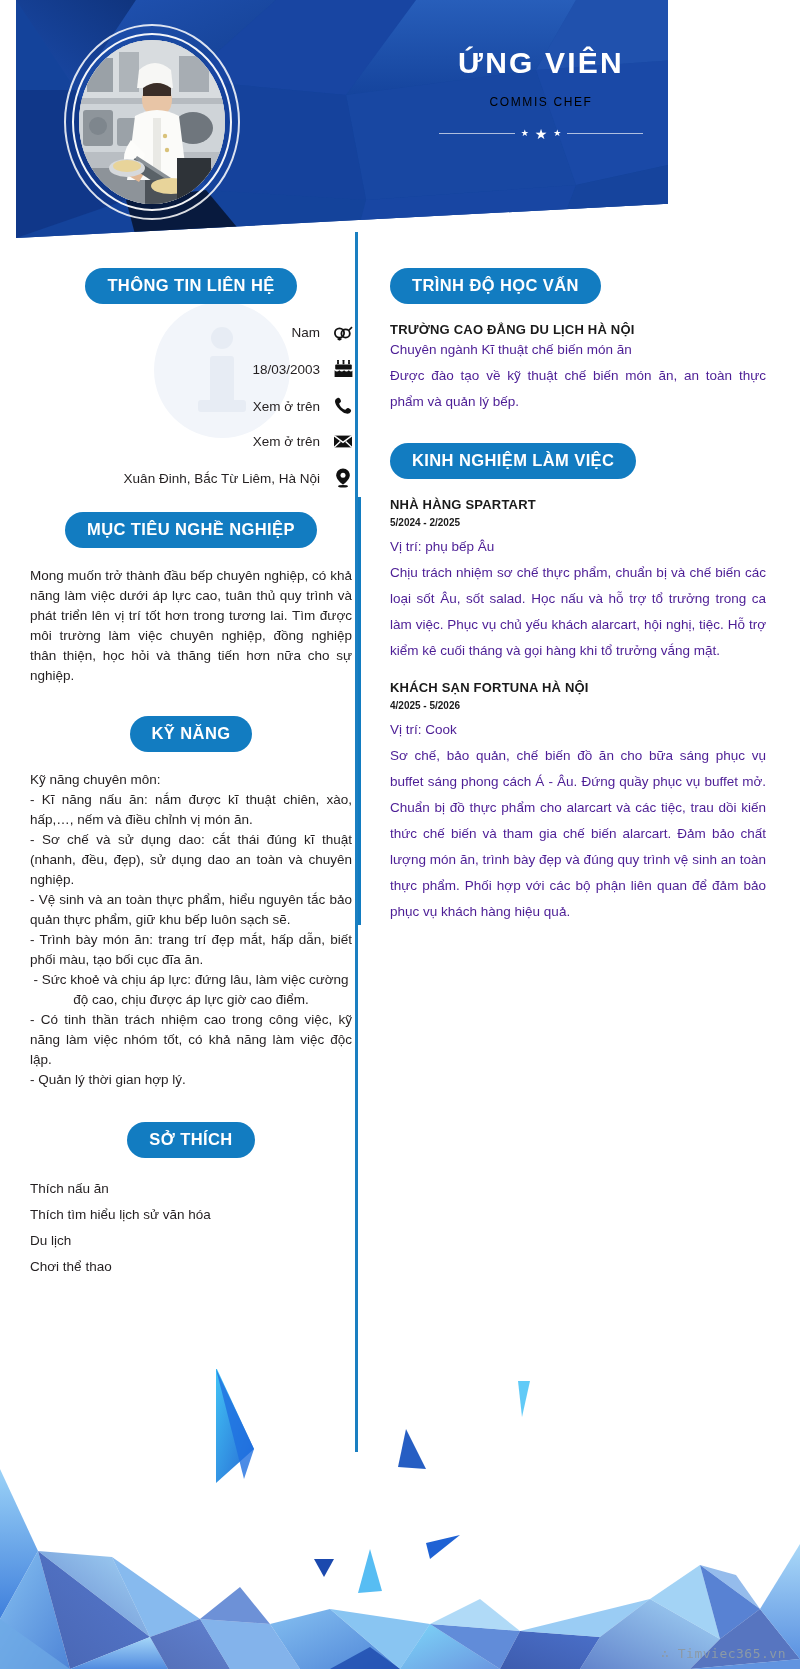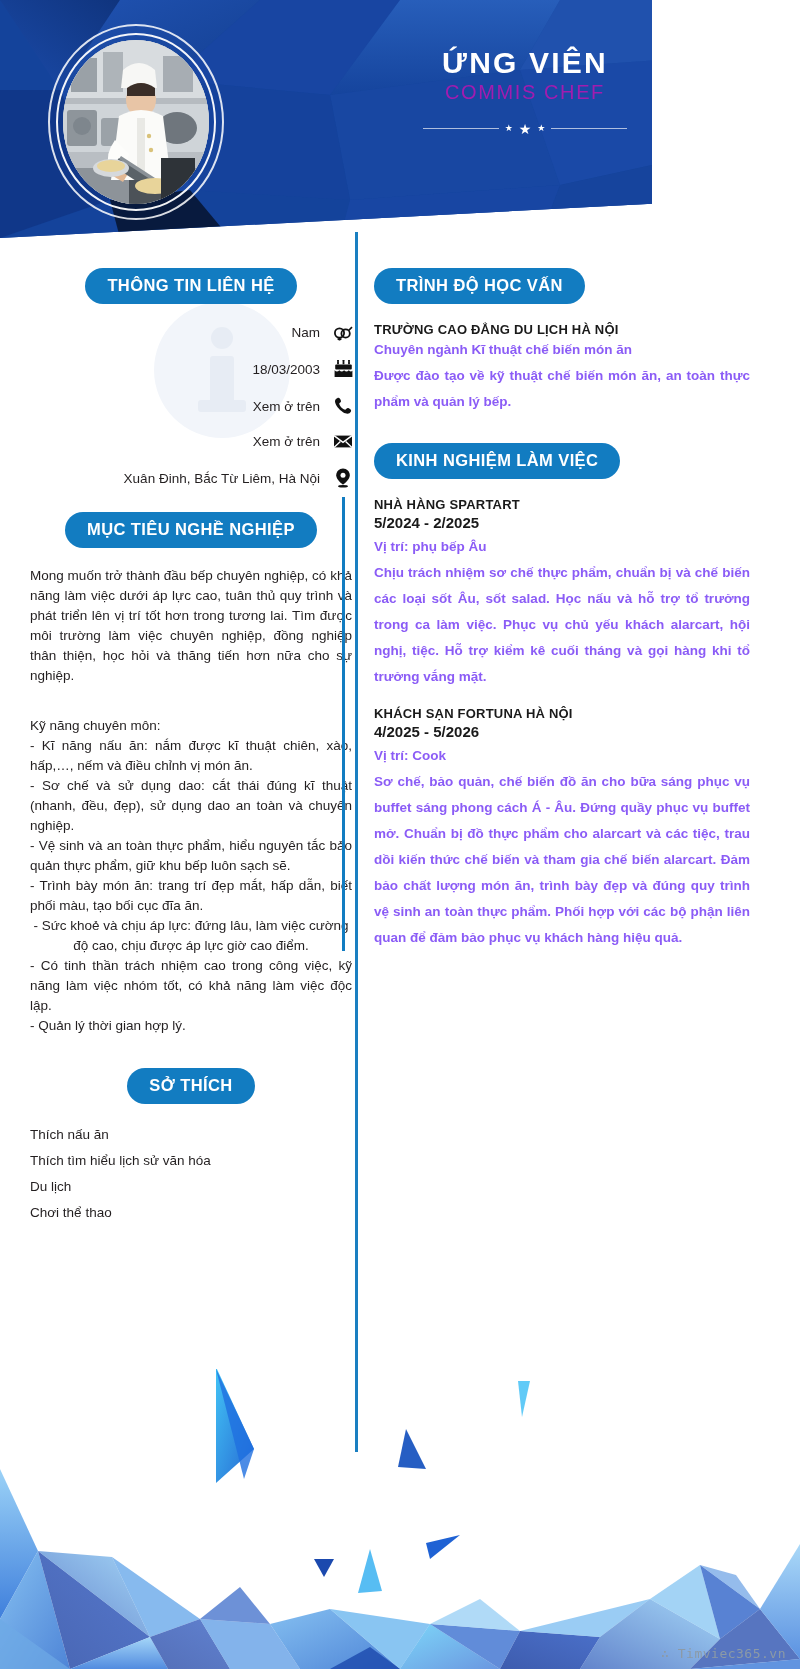--- a/index.html
+++ b/index.html
@@ -5,21 +5,21 @@
   * { margin:0; padding:0; box-sizing:border-box; }
   html,body { background:#ffffff; }
   body {
     width:800px; height:1669px; position:relative; overflow:hidden;
     font-family:"Liberation Sans","DejaVu Sans",sans-serif;
     color:#231f20;
   }
 
   
   .header {
-    position:absolute; left:0; top:0; width:652px; height:238px;
+    position:absolute; left:16px; top:0; width:652px; height:238px;
     overflow:hidden;
   }
   .header-bg {
     position:absolute; inset:0;
     background:#14439b;
   }
   .header-clip {
     position:absolute; left:0; top:0; width:800px; height:238px;
     clip-path:polygon(0 0, 800px 0, 800px 196px, 0 238px);
     overflow:hidden;
@@ -45,41 +45,41 @@
     border-radius:50%; overflow:hidden; background:#cdd2d6;
   }
   .photo svg { display:block; }
 
   .hdr-text { position:absolute; left:375px; top:46px; width:300px; text-align:center; z-index:6; }
   .hdr-title {
     font-size:30px; font-weight:bold; color:#fff; letter-spacing:2.2px;
     line-height:1.15;
   }
   .hdr-sub {
-    font-size:20px; color:#a21caf; letter-spacing:1.6px; 
+    font-size:12px; color:#000000; letter-spacing:1.6px; margin-top:14px;
   }
   .hdr-divider {
     margin-top:18px; position:relative; height:14px;
     display:flex; align-items:center; justify-content:center; gap:6px;
   }
   .hdr-divider .bar {
     height:1px; width:76px; background:rgba(255,255,255,.65);
   }
   .hdr-divider .st { color:#fff; font-size:9px; line-height:1; }
   .hdr-divider .st.big { font-size:14px; }
 
   
   .col-divider {
     position:absolute; left:355px; top:232px; width:3px; height:1220px;
     background:#1a7fc1; z-index:4;
   }
 
   
   .left-col { position:absolute; left:0; top:238px; width:382px; z-index:5; }
-  .right-col{ position:absolute; left:342px; top:238px; width:442px; z-index:5; }
+  .right-col{ position:absolute; left:358px; top:238px; width:442px; z-index:5; }
 
   
   .pill-row { display:flex; justify-content:center; }
   .pill-row.left-align { justify-content:flex-start; }
   .pill {
     display:inline-block; background:#127cc1; color:#fff;
     font-size:16.5px; font-weight:bold; letter-spacing:.4px;
     border-radius:20px; padding:8px 22px 9px 22px; white-space:nowrap;
   }
 
@@ -99,30 +99,30 @@
   .contact-ico svg { display:block; }
 
   
   .ltext {
     font-size:13.5px; line-height:20px; color:#231f20;
     text-align:justify; padding:0 30px 0 30px;
   }
   .ltext p { margin:0; }
 
   .rtext {
-    font-size:13.5px; line-height:26px; color:#8b5cf6;
-    text-align:justify; padding:0 34px 0 32px;font-weight:bold;
+    font-size:13.5px; line-height:26px; color:#4c1d95;
+    text-align:justify; padding:0 34px 0 32px;
   }
   .rtext.nojust { text-align:left; }
   .r-head {
     font-size:13px; font-weight:bold; color:#1a1a1a;
     padding:0 34px 0 32px; letter-spacing:.2px;
   }
   .r-date {
-    font-size:15px; font-weight:bold; color:#1a1a1a;
+    font-size:10px; font-weight:bold; color:#1a1a1a;
     padding:0 34px 0 32px; line-height:22px;
   }
 
   .exp-wrap { position:relative; }
   .exp-bar {
     position:absolute; left:0px; top:0; width:3px; bottom:0;
     background:#127cc1;
   }
 
   .hobby-list { padding:0 30px; font-size:13.5px; line-height:26px; }
@@ -311,20 +311,23 @@
   <div style="margin-top:24px;">
     <div class="pill-row">
       <span class="pill">MỤC TIÊU NGHỀ NGHIỆP</span>
     </div>
     <div class="ltext" style="margin-top:18px;">
       <p>Mong muốn trở thành đầu bếp chuyên nghiệp, có khả năng làm việc dưới áp lực cao, tuân thủ quy trình và phát triển lên vị trí tốt hơn trong tương lai. Tìm được môi trường làm việc chuyên nghiệp, đồng nghiệp thân thiện, học hỏi và thăng tiến hơn nữa cho sự nghiệp.</p>
     </div>
   </div>
 
   <div style="margin-top:30px;">
+    <div class="pill-row">
+      <span class="pill">KỸ NĂNG</span>
+    </div>
     <div class="ltext" style="margin-top:18px;">
       <p class="nojust" style="text-align:left">Kỹ năng chuyên môn:</p>
       <p>- Kĩ năng nấu ăn: nắm được kĩ thuật chiên, xào, hấp,…, nếm và điều chỉnh vị món ăn.</p>
       <p>- Sơ chế và sử dụng dao: cắt thái đúng kĩ thuật (nhanh, đều, đẹp), sử dụng dao an toàn và chuyên nghiệp.</p>
       <p>- Vệ sinh và an toàn thực phẩm, hiểu nguyên tắc bảo quản thực phẩm, giữ khu bếp luôn sạch sẽ.</p>
       <p>- Trình bày món ăn: trang trí đẹp mắt, hấp dẫn, biết phối màu, tạo bối cục đĩa ăn.</p>
       <p style="text-align:center">- Sức khoẻ và chịu áp lực: đứng lâu, làm việc cường độ cao, chịu được áp lực giờ cao điểm.</p>
       <p>- Có tinh thần trách nhiệm cao trong công việc, kỹ năng làm việc nhóm tốt, có khả năng làm việc độc lập.</p>
       <p style="text-align:left">- Quản lý thời gian hợp lý.</p>
     </div>

